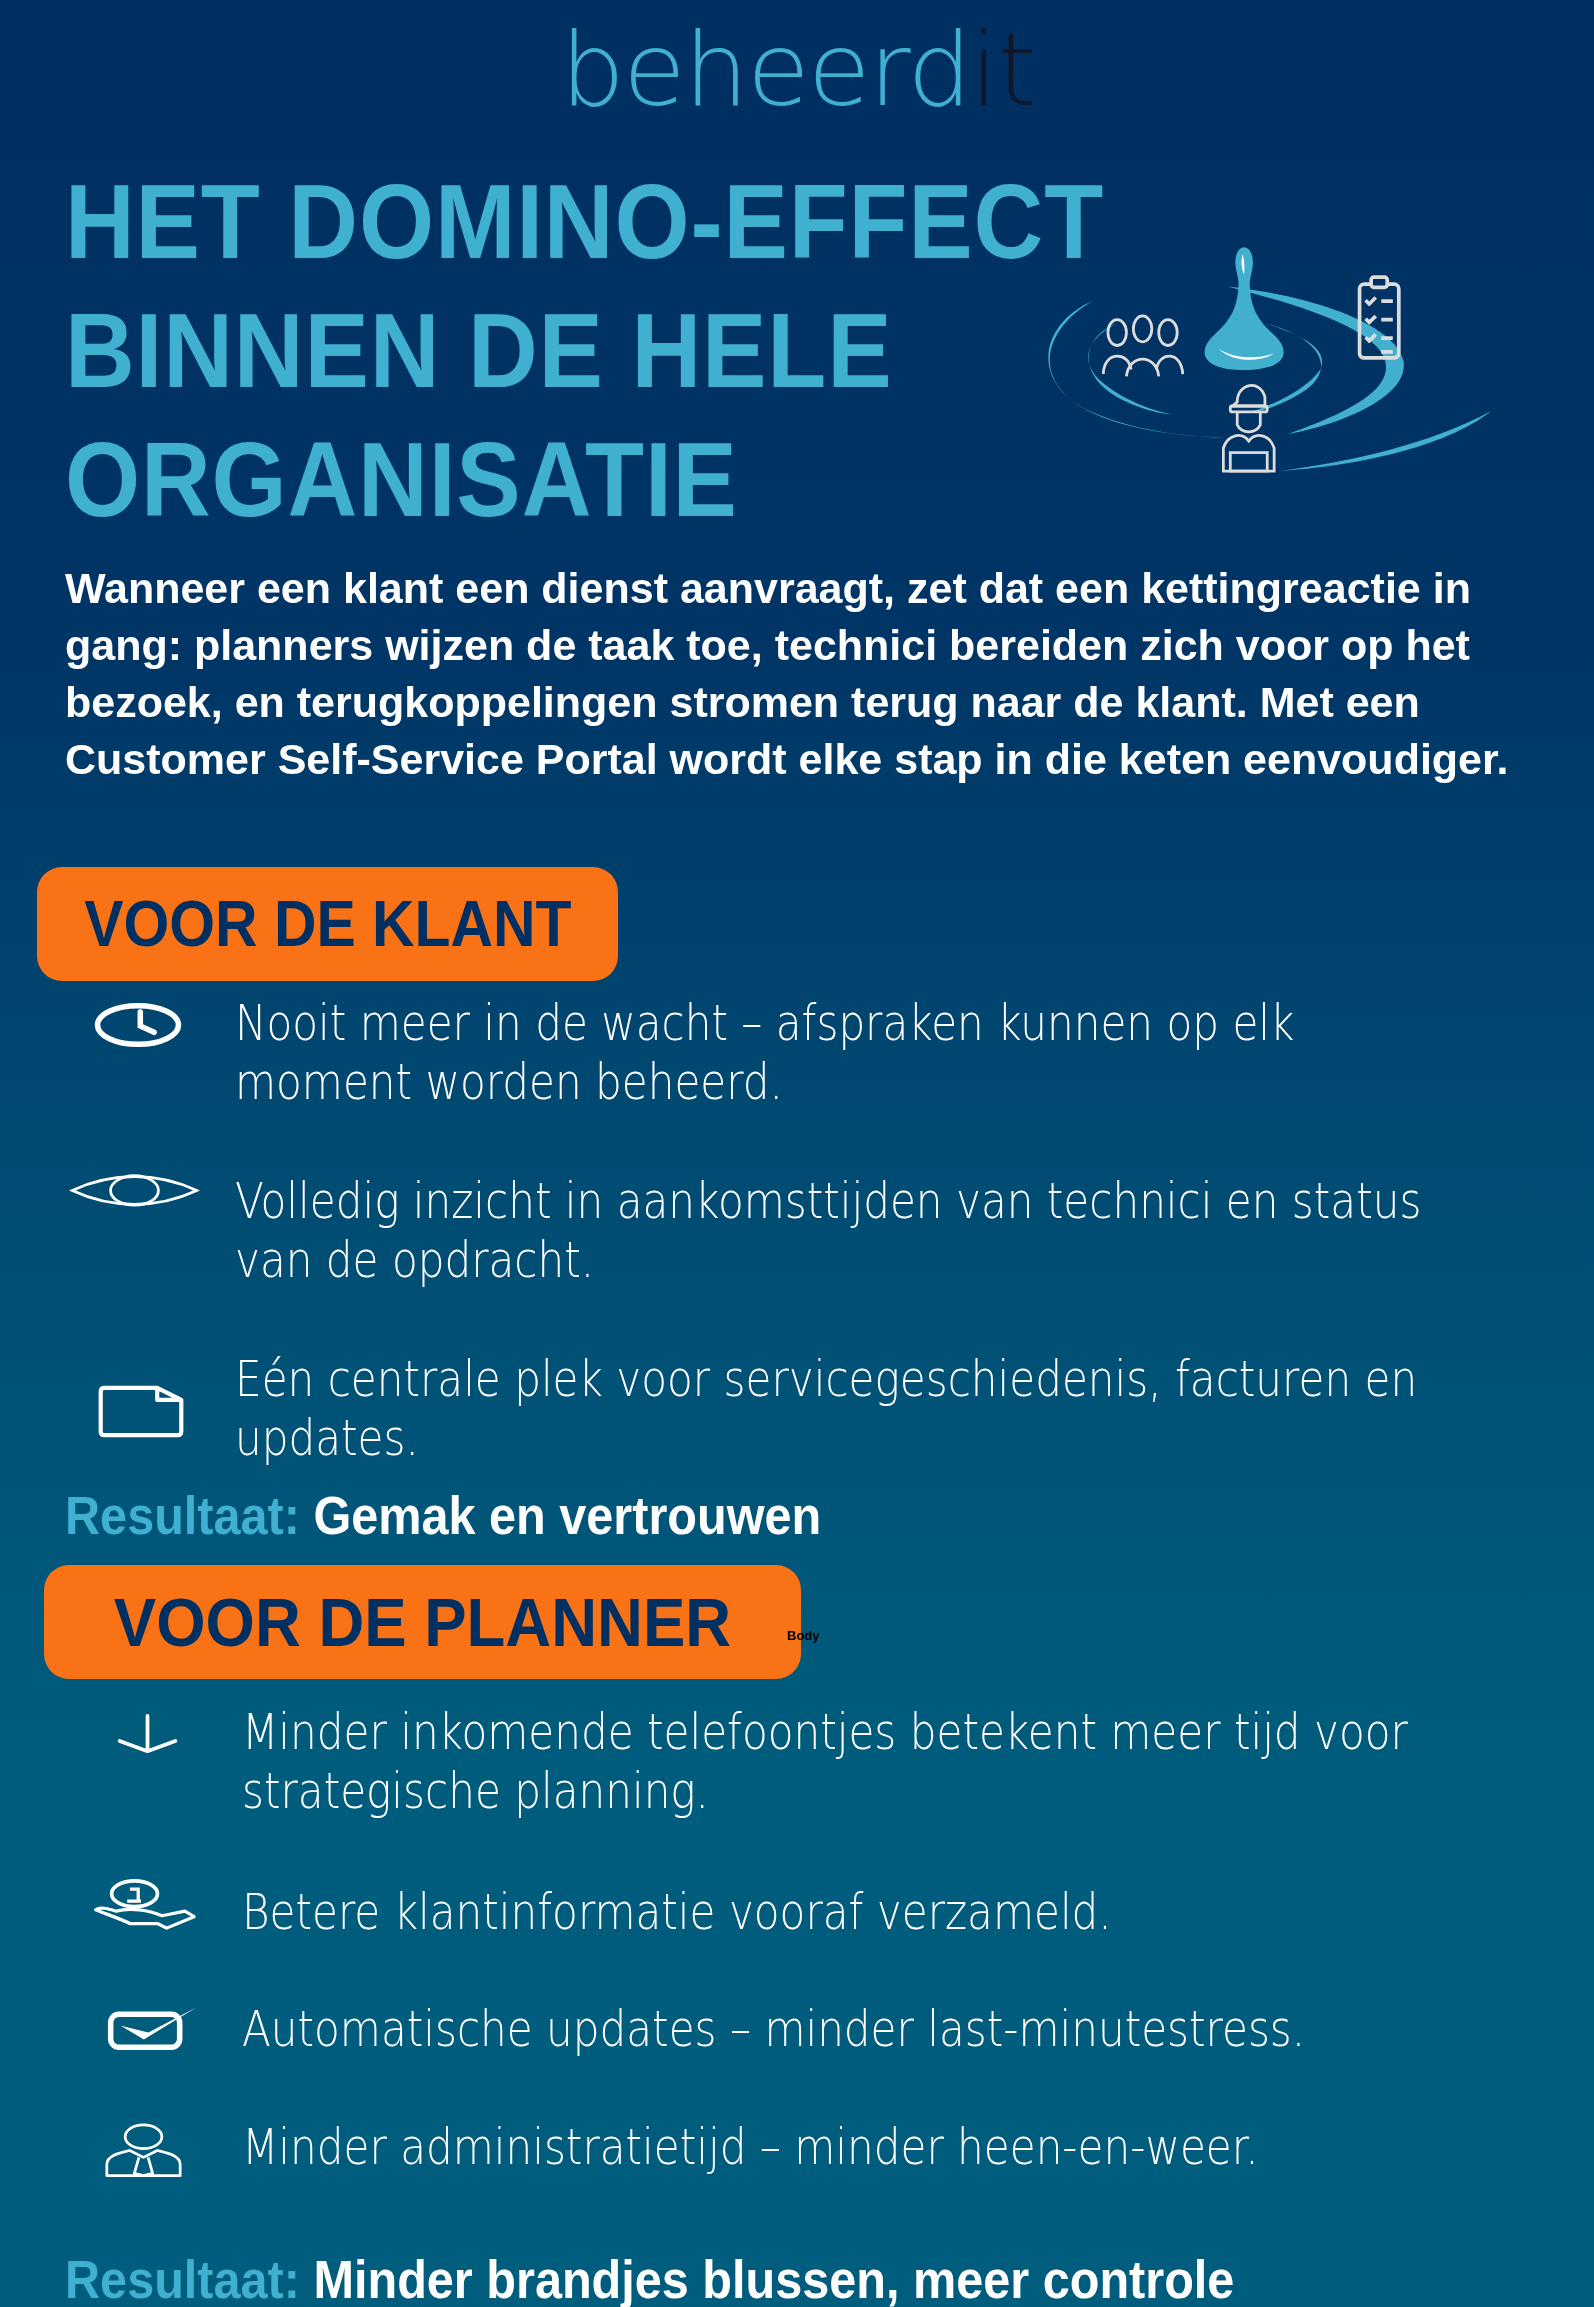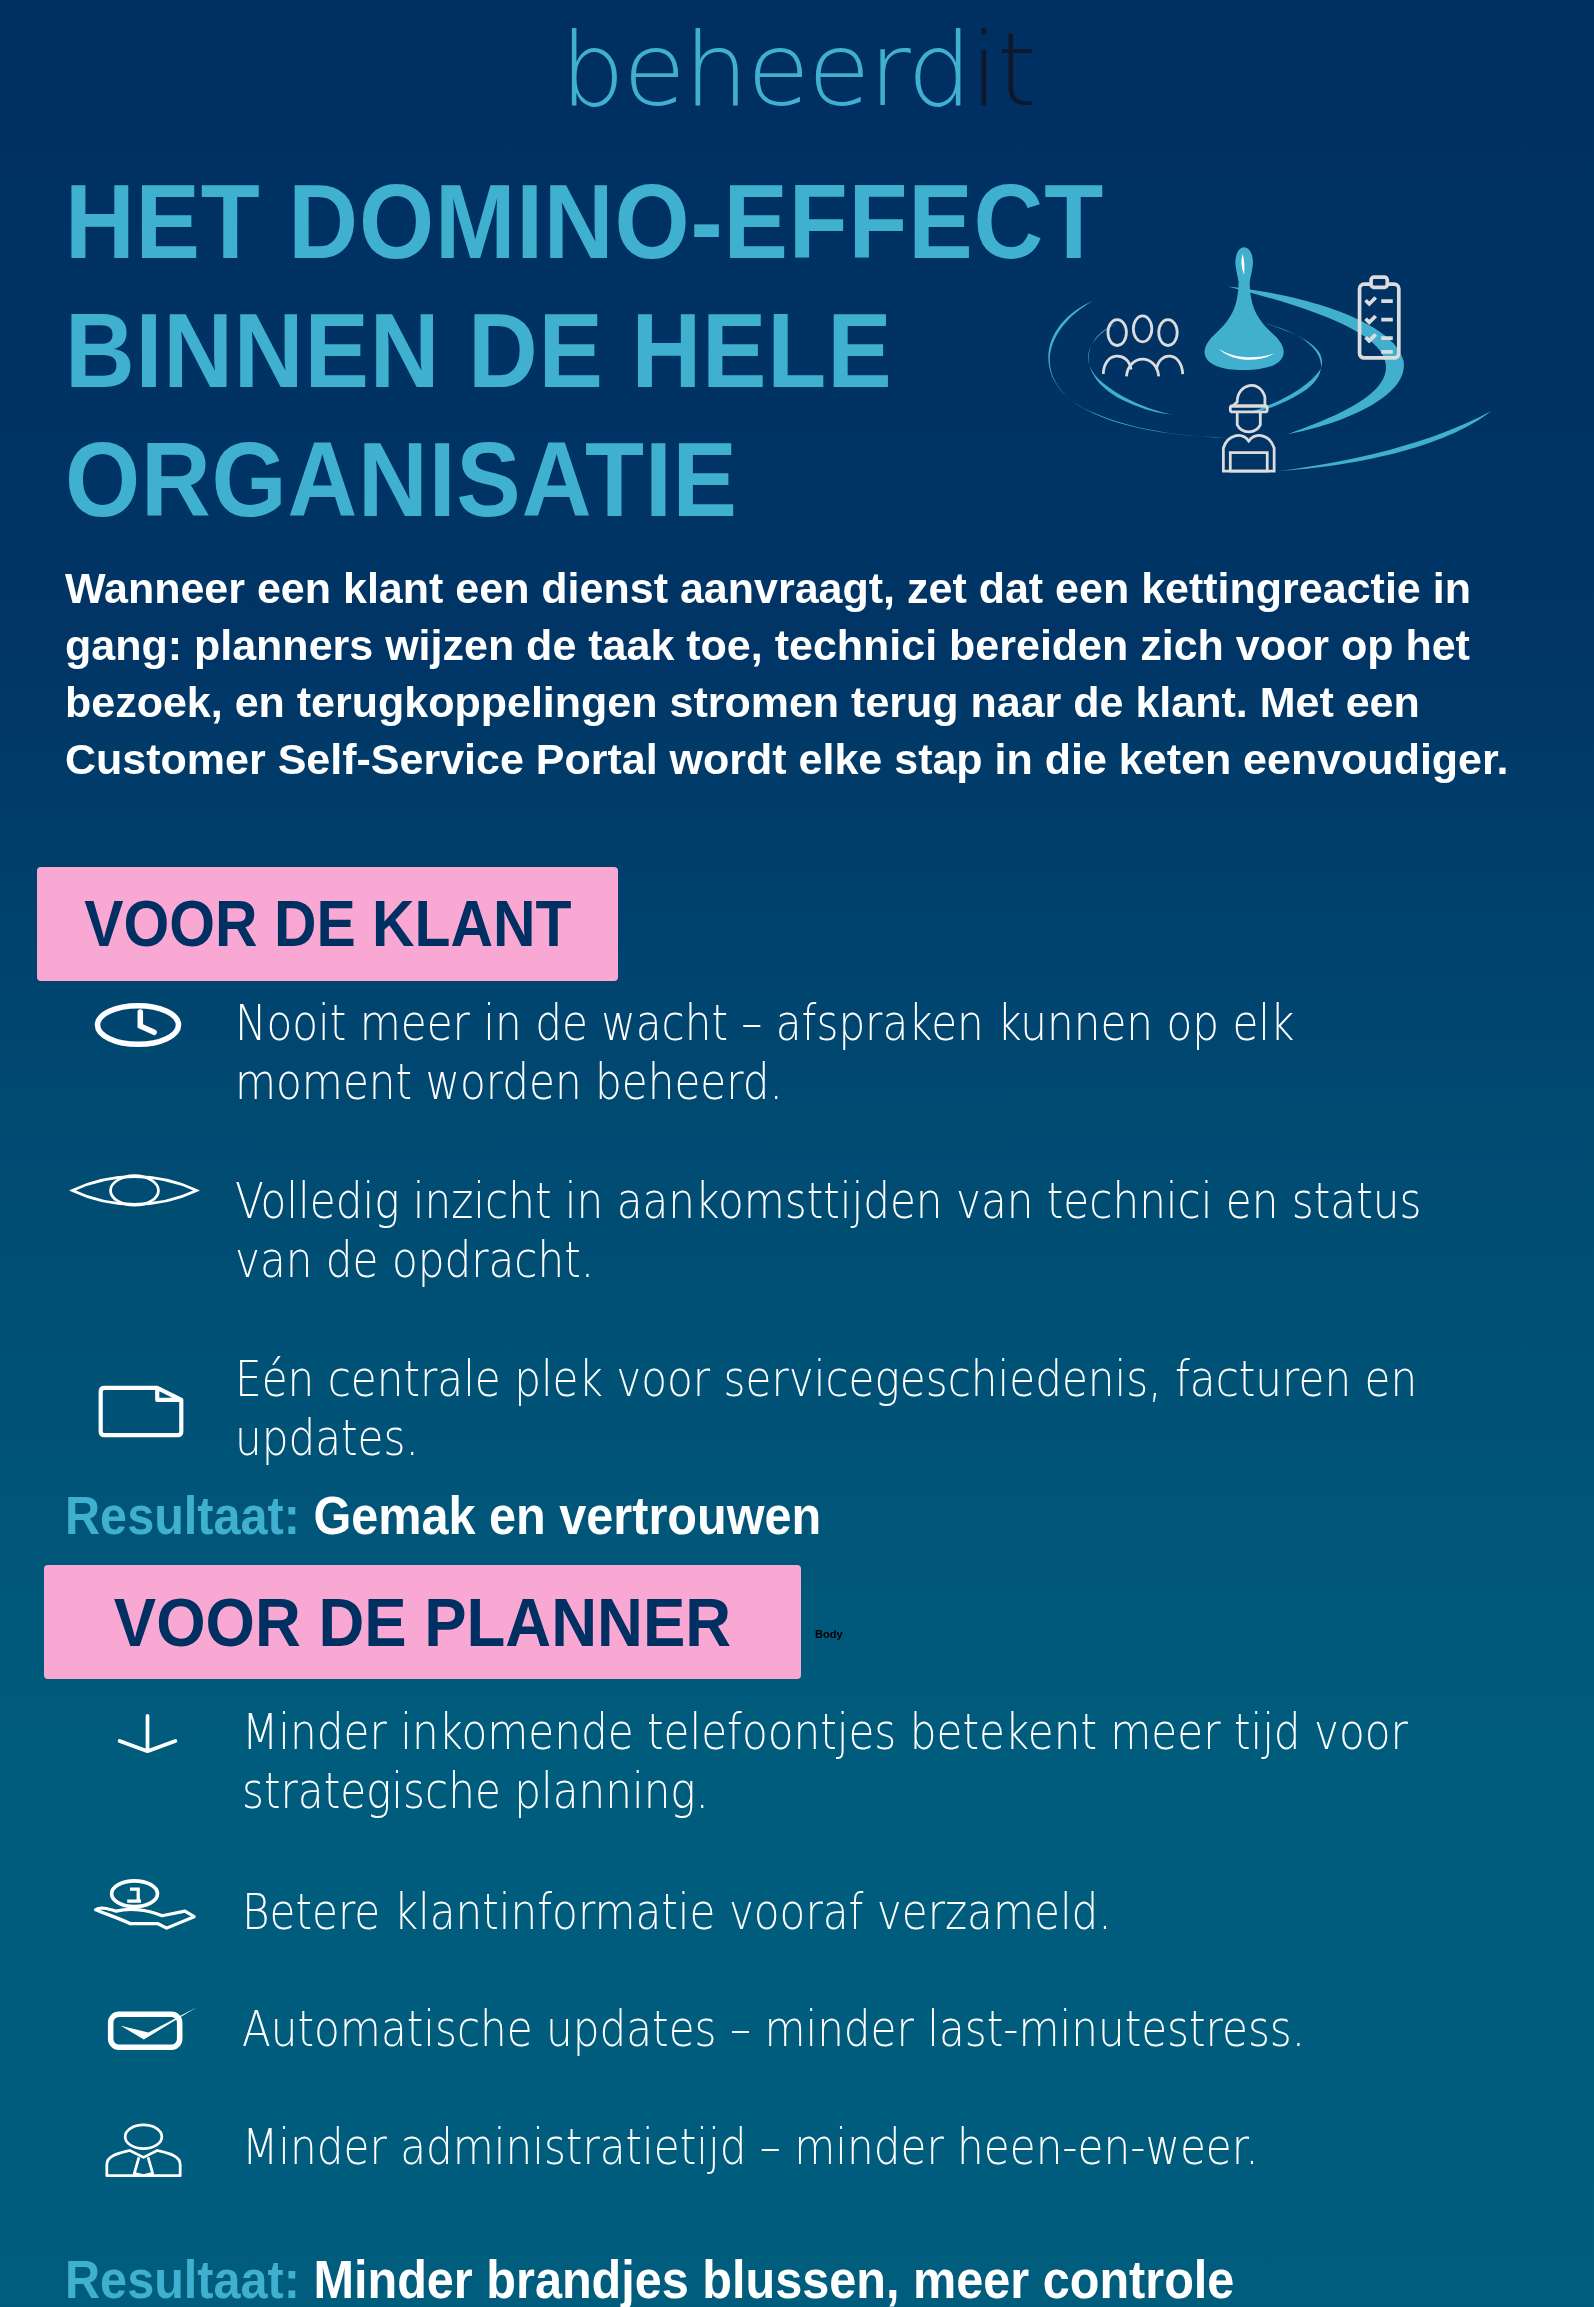--- a/index.html
+++ b/index.html
@@ -37,22 +37,22 @@
   .hero { left: 1034px; top: 231px; width: 508px; height: 277px; }
 
   
   .intro {
     left: 65px; top: 560px; width: 1477px;
     font-weight: 700; font-size: 43px; line-height: 57px;
   }
 
   
   .pill {
-    background: #f9a8d4; color: #002f62;
-    border-radius: 4px;
+    background: #f97316; color: #002f62;
+    border-radius: 25px;
     font-weight: 700;
     display: flex; align-items: center; justify-content: center;
     white-space: nowrap;
   }
   .pill span { display: inline-block; transform: scaleX(0.92); }
 
   .item-text {
     font-size: 49px; line-height: 59px; color: #ffffff;
     font-family: "DejaVu Sans", sans-serif; font-weight: 300;
     transform: scaleX(0.86); transform-origin: left top;
@@ -64,21 +64,21 @@
 
   .result {
     font-weight: 700; font-size: 54px; line-height: 1;
     white-space: nowrap;
     transform: scaleX(0.9); transform-origin: left top;
   }
   .result .lbl { color: #40b0d0; }
   .result .val { color: #ffffff; }
 
   .stray {
-    font-size: 11px; font-weight: 700; color: #000; margin-left: 28px;
+    font-size: 13px; font-weight: 700; color: #000;
   }
 </style>
 </head>
 <body>
 
 <div class="abs logo">
   <span class="l1">beheerd</span><span class="l2">it</span>
 </div>
 
 <div class="abs title">

